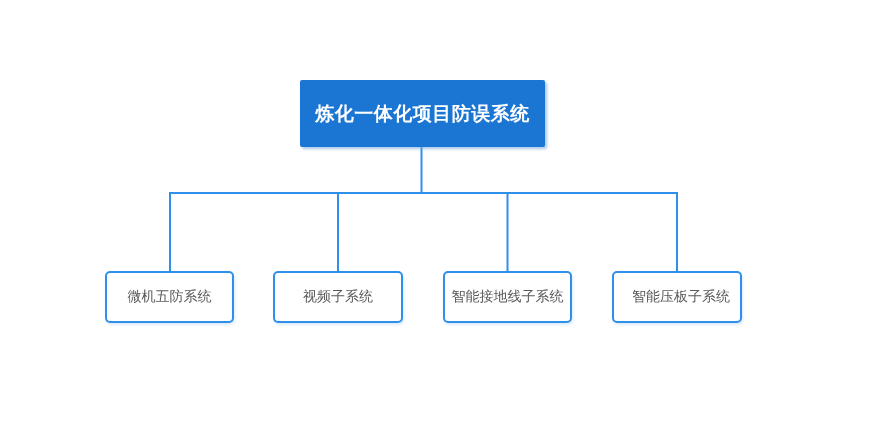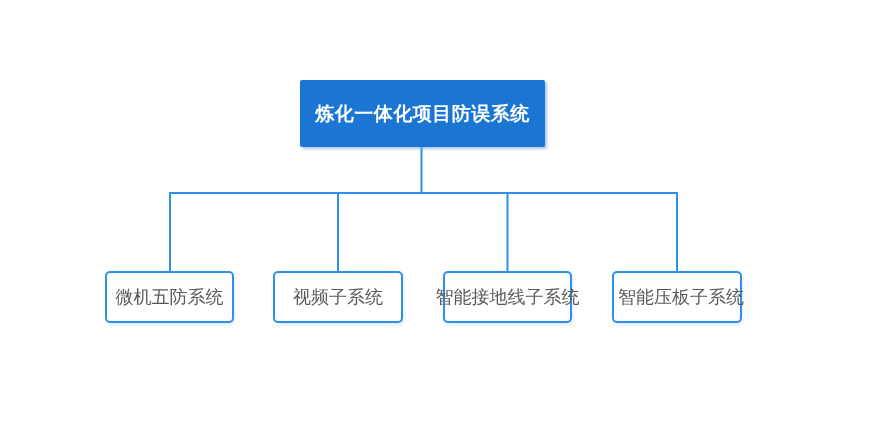--- a/index.html
+++ b/index.html
@@ -43,21 +43,21 @@
     box-shadow: 2px 2px 3px rgba(120, 170, 225, 0.65);
     letter-spacing: 0.5px;
   }
   .child-node {
     top: 271px;
     height: 52px;
     background: #ffffff;
     border: 2px solid #2e90ea;
     border-radius: 5px;
     color: #595959;
-    font-size: 18px;
+    font-size: 14px;
     box-shadow: 1px 2px 3px rgba(120, 170, 225, 0.25);
   }
   .child-node-1 { left: 105px; width: 129px; }
   .child-node-2 { left: 273px; width: 130px; }
   .child-node-3 { left: 443px; width: 129px; }
   .child-node-4 { left: 612px; width: 130px; padding-left: 8px; }
   .node-label {
     display: block;
     padding: 0 6px;
     white-space: nowrap;

